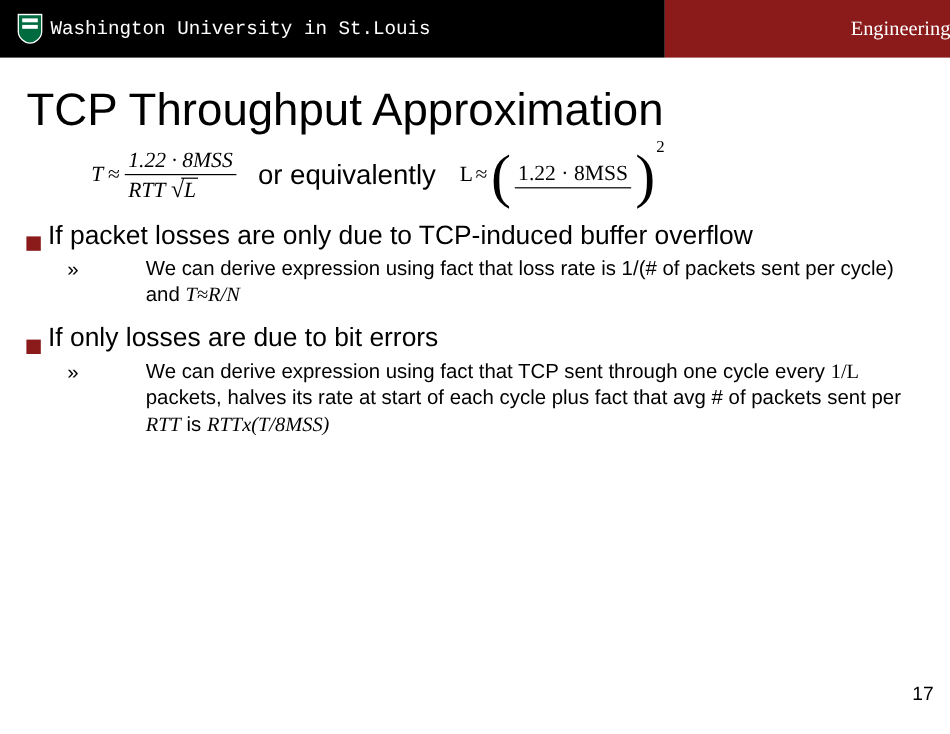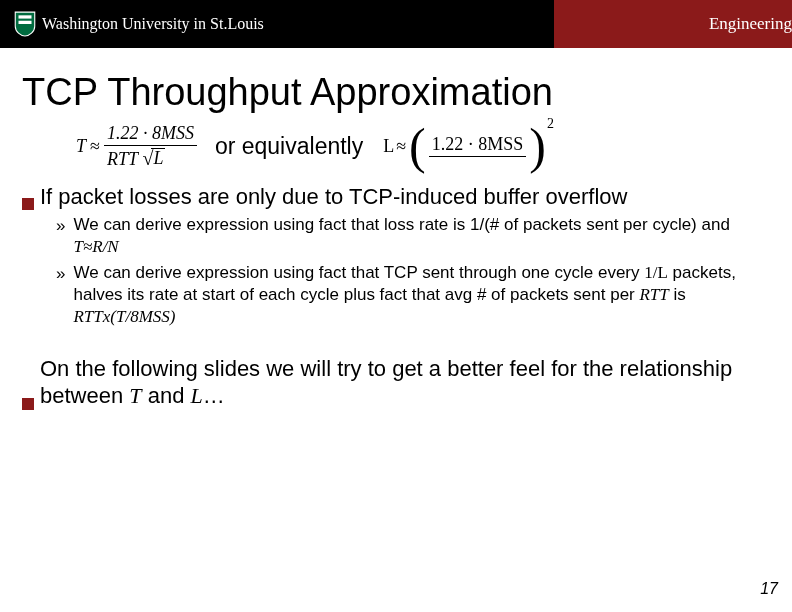--- a/index.html
+++ b/index.html
@@ -42,21 +42,21 @@
   .logo-block {
     display: flex;
     align-items: center;
     gap: 6px;
   }
   .shield {
     width: 22px;
     height: 26px;
   }
   .logo-text-line {
-    font-family: Liberation Serif, serif;
+    font-family: Liberation Mono, monospace;
     font-size: 16px;
     color: #fff;
     white-space: nowrap;
   }
   .content {
     padding: 20px 22px 0 22px;
     box-sizing: border-box;
   }
   .title {
     font-size: 38px;
@@ -161,31 +161,30 @@
     font-size: 17px;
     line-height: 1.3;
     margin: 4px 0 0 34px;
   }
   .sub-bullet .raquo {
     flex: 0 0 auto;
     font-family: Arial, sans-serif;
     font-size: 17px;
     margin-top: 1px;
   }
-  .sub-bullet .txt { flex: 1; }
+  .sub-bullet .txt { flex: 1; margin-left: 48px; }
   .math-inline {
     font-family: 'Times New Roman', Times, serif;
   }
   .math-inline em { font-style: italic; }
   .page-number {
     position: absolute;
     right: 14px;
-    bottom: 14px;
+    bottom: 24px;
     font-size: 16px;
-    font-style: italic;
   }
 </style>
 </head>
 <body>
 
 <div class="header">
   <div class="header-left">
     <div class="logo-block">
       <svg class="shield" viewBox="0 0 40 48">
         <path d="M2 2 H38 V28 C38 38 28 46 20 46 C12 46 2 38 2 28 Z" fill="#006b3f" stroke="#fff" stroke-width="2"></path>
@@ -244,31 +243,29 @@
       <div class="txt">If packet losses are only due to TCP-induced buffer overflow</div>
     </div>
     <div class="sub-bullet">
       <div class="raquo">»</div>
       <div class="txt">
         <span>We can derive expression using fact that loss rate is 1/(# of packets sent per cycle) and </span>
         <span class="math-inline"><em>T≈R/N</em></span>
       </div>
     </div>
 
+    <div class="bullet-top">
+      <div class="sq"></div>
+      <div class="txt">If only losses are due to bit errors</div>
+    </div>
     <div class="sub-bullet">
       <div class="raquo">»</div>
       <div class="txt">
         <span>We can derive expression using fact that TCP sent through one cycle every </span><span class="math-inline">1/L</span><span> packets, halves its rate at start of each cycle plus fact that avg # of packets sent per </span><span class="math-inline"><em>RTT</em></span><span> is </span><span class="math-inline"><em>RTTx(T/8MSS)</em></span>
       </div>
     </div>
 
-    <div class="bullet-top" style="margin-top:26px;">
-      <div class="sq"></div>
-      <div class="txt">
-        <span>On the following slides we will try to get a better feel for the relationship between </span><span class="math-inline"><em>T</em></span><span> and </span><span class="math-inline"><em>L</em></span><span>…</span>
-      </div>
-    </div>
 
   </div>
 
 </div>
 
 <div class="page-number">17</div>
 
 </body></html>

